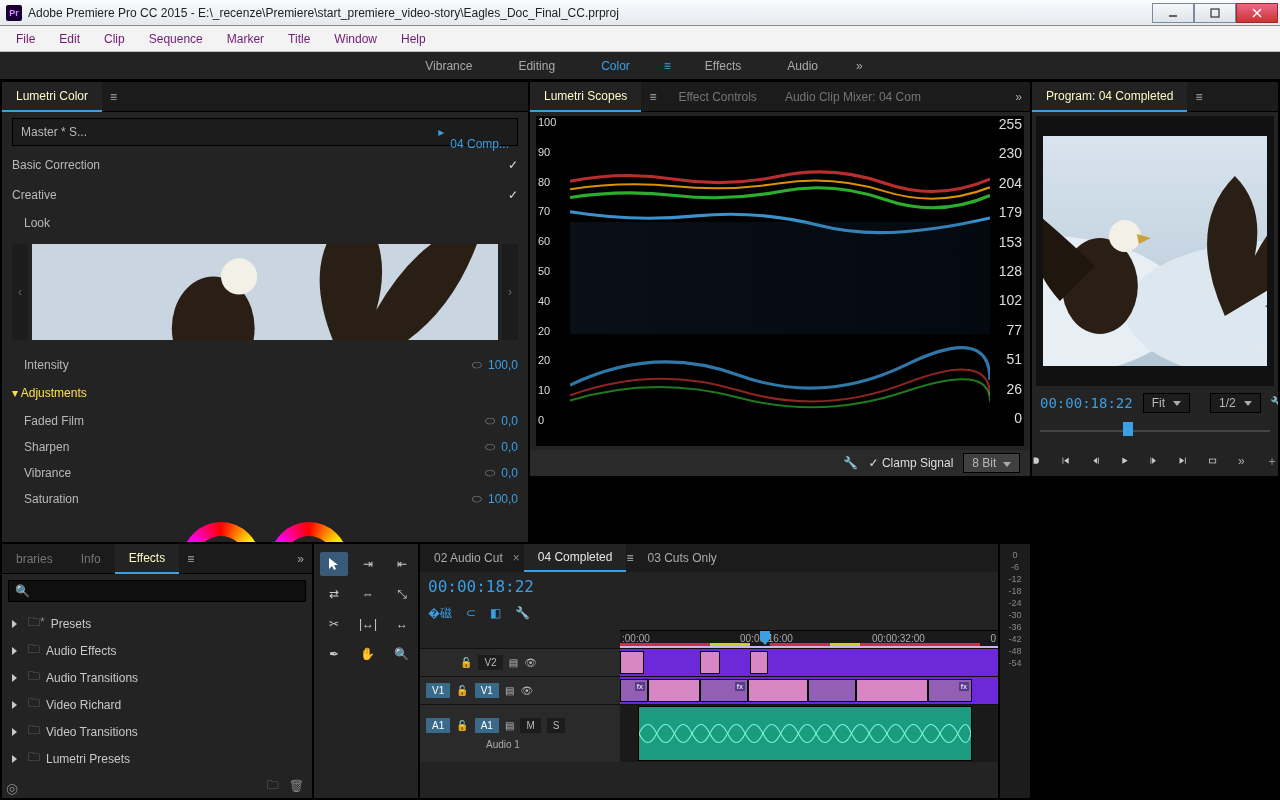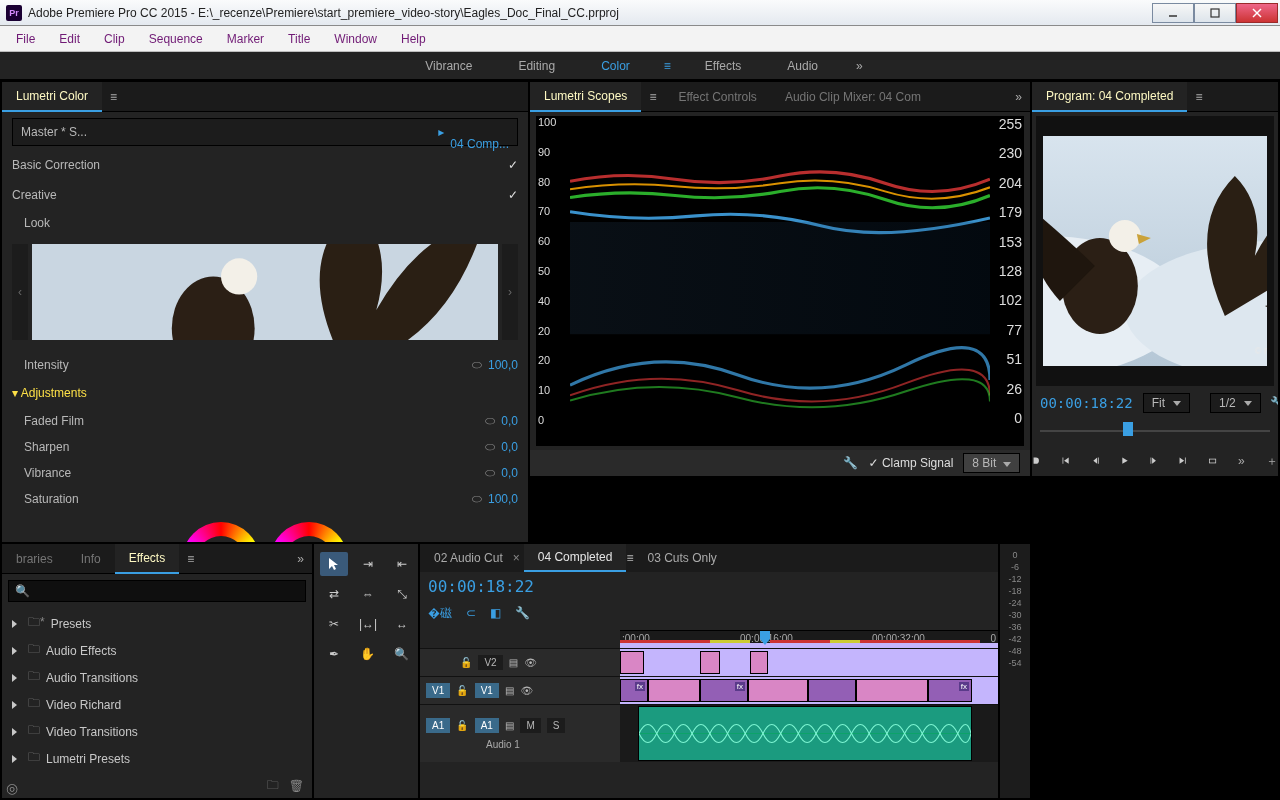--- a/index.html
+++ b/index.html
@@ -96,31 +96,31 @@
 .toolgrid .tool { display:flex; align-items:center; justify-content:center; color:#ccc; }
 .toolgrid .tool.sel { color:#fff; background:#3a5a7a; border-radius:2px; }
 
 .timeline { background:#232323; display:flex; flex-direction:column; }
 .timeline .tl-tabs { height:28px; display:flex; align-items:center; background:#1b1b1b; }
 .timeline .tl-tabs .tab { padding:6px 14px; color:#aaa; }
 .timeline .tl-tabs .tab.active { color:#e5e5e5; border-bottom:2px solid #3a9fe3; background:#232323; }
 .timeline .tl-tabs .close { color:#888; padding:0 4px; margin-left:-8px; }
 .tl-header { display:flex; align-items:center; height:28px; padding:0 8px; }
 .tl-header .tc { color:#3a9fe3; font-family:monospace; font-size:16px; }
-.tl-ruler { height:18px; position:relative; margin-left:200px; background:#1a1a1a; border-top:1px solid #000; border-bottom:5px solid #c4b5fd; }
+.tl-ruler { height:18px; position:relative; margin-left:200px; background:#1a1a1a; border-top:1px solid #000; border-bottom:2px solid #c4b5fd; }
 .tl-ruler .lbl { position:absolute; top:2px; color:#aaa; font-size:10px; }
 .tl-ruler .wab { position:absolute; bottom:0; height:3px; }
 .tl-ruler .playhead { position:absolute; top:0; bottom:0; width:10px; }
 .tl-icons { display:flex; gap:14px; padding:4px 8px 8px; align-items:center; color:#3a9fe3; }
 .tl-tracks { flex:1; display:flex; flex-direction:column; }
 .tl-track { display:flex; height:28px; border-top:1px solid #111; }
 .tl-track .head { width:200px; display:flex; align-items:center; gap:6px; padding:0 6px; background:#2a2a2a; font-size:10px; }
 .tl-track .head .slot { background:#1c1c1c; padding:2px 6px; }
 .tl-track .head .slot.active { background:#3a6a8a; color:#fff; }
-.tl-track .lane { flex:1; position:relative; background:#c4b5fd; }
+.tl-track .lane { flex:1; position:relative; background:#6d28d9; }
 .clip { position:absolute; top:2px; bottom:2px; border:1px solid #000; }
 .clip.pink { background:#d986c5; }
 .clip.purple { background:#935fb5; }
 .clip.teal { background:#1b9b7f; }
 .clip .fx { position:absolute; right:2px; top:2px; background:#5a3a8a; color:#fff; font-size:8px; padding:0 2px; }
 .audio-track { height:58px; }
 .audio-track .lane { background:#1a1a1a; }
 
 .audiometer { background:#1c1c1c; display:flex; flex-direction:column; align-items:center; padding:6px 2px; gap:2px; font-size:9px; color:#888; }
 

